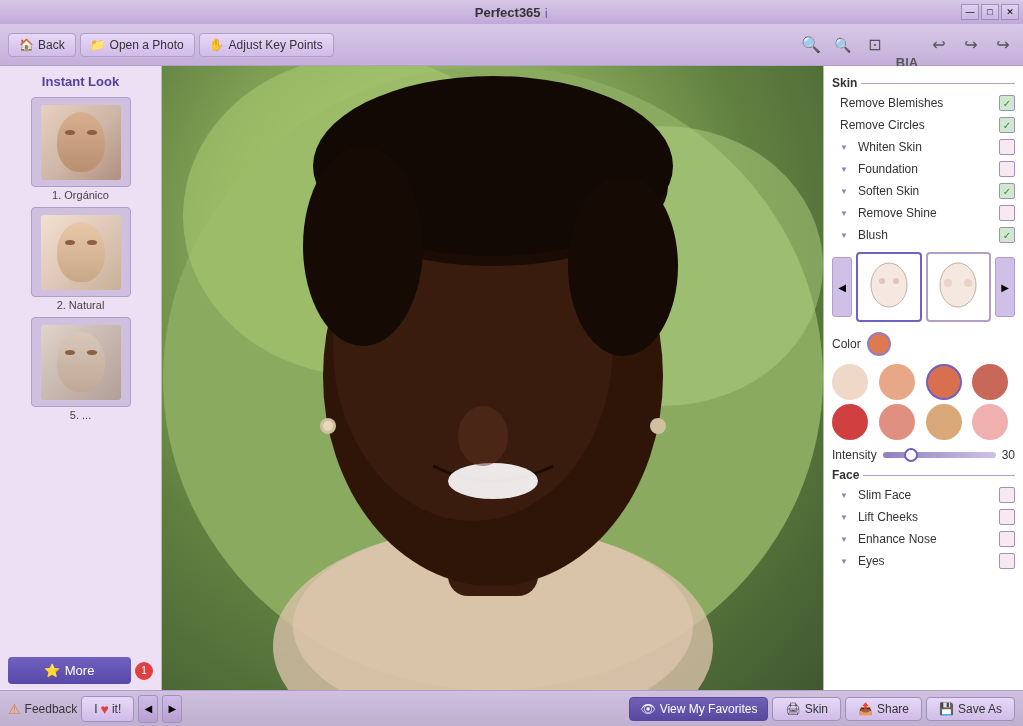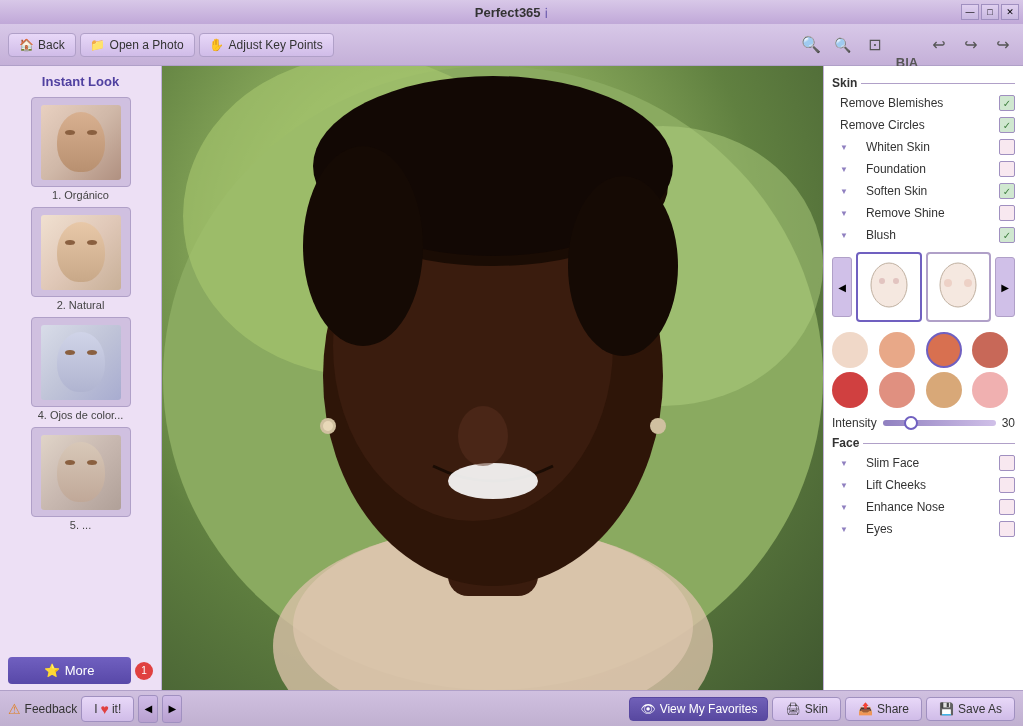--- a/index.html
+++ b/index.html
@@ -192,21 +192,21 @@
     .section-line {
       flex: 1;
       height: 1px;
       background: #b0a0c8;
       margin-left: 4px;
     }
     .right-item {
       display: flex;
       align-items: center;
       padding: 3px 8px 3px 16px;
-      gap: 16px;
+      gap: 8px;
     }
     .right-item-label { flex: 1; font-size: 12px; color: #333; }
     .checkbox {
       width: 16px;
       height: 16px;
       background: white;
       border: 1px solid #a090c0;
       border-radius: 2px;
       display: flex;
       align-items: center;
@@ -443,28 +443,20 @@
       <div class="look-item">
         <div class="look-thumb">
           <div class="look-thumb-inner" style="background: linear-gradient(135deg, #f0e0d0 0%, #e0c8b8 50%, #c8b098 100%);">
             <div class="look-face" style="background: linear-gradient(180deg, #e8c8a8 0%, #c8a888 100%); width:48px; height:60px;"></div>
           </div>
         </div>
         <span class="look-label">2. Natural</span>
       </div>
 
 
-      <div class="look-item">
-        <div class="look-thumb">
-          <div class="look-thumb-inner" style="background: linear-gradient(135deg, #d8dce8 0%, #c0c4d8 50%, #a8acd0 100%);">
-            <div class="look-face" style="background: linear-gradient(180deg, #d0d4e8 0%, #b0b4d0 100%); width:48px; height:60px;"></div>
-          </div>
-        </div>
-        <span class="look-label">4. Ojos de color...</span>
-      </div>
 
       <div class="look-item">
         <div class="look-thumb">
           <div class="look-thumb-inner" style="background: linear-gradient(135deg, #e0d4c8 0%, #c8b8b0 50%, #b0a098 100%);">
             <div class="look-face" style="background: linear-gradient(180deg, #d8c8b8 0%, #c0a898 100%); width:48px; height:60px;"></div>
           </div>
         </div>
         <span class="look-label">5. ...</span>
       </div>
     </div>
@@ -574,20 +566,24 @@
       <div class="face-option">
         <svg class="face-svg" viewBox="0 0 50 60">
           <ellipse cx="25" cy="28" rx="18" ry="22" fill="#f5e8e0" stroke="#c0b0a0" stroke-width="1"></ellipse>
           <circle cx="15" cy="26" r="4" fill="#e0b0a0" opacity="0.4"></circle>
           <circle cx="35" cy="26" r="4" fill="#e0b0a0" opacity="0.4"></circle>
         </svg>
       </div>
       <div class="face-selector-arrow">▶</div>
     </div>
 
+    <div class="color-row">
+      <span class="color-label">Color</span>
+      <div class="color-swatch" style="background:#e07850;"></div>
+    </div>
 
     <div class="color-grid">
       <div class="color-cell" style="background:#f0d8c8;"></div>
       <div class="color-cell" style="background:#e8a888;"></div>
       <div class="color-cell selected" style="background:#d87050;"></div>
       <div class="color-cell" style="background:#c86858;"></div>
       <div class="color-cell" style="background:#d04040;"></div>
       <div class="color-cell" style="background:#e09080;"></div>
       <div class="color-cell" style="background:#d8a878;"></div>
       <div class="color-cell" style="background:#f0b0b0;"></div>

